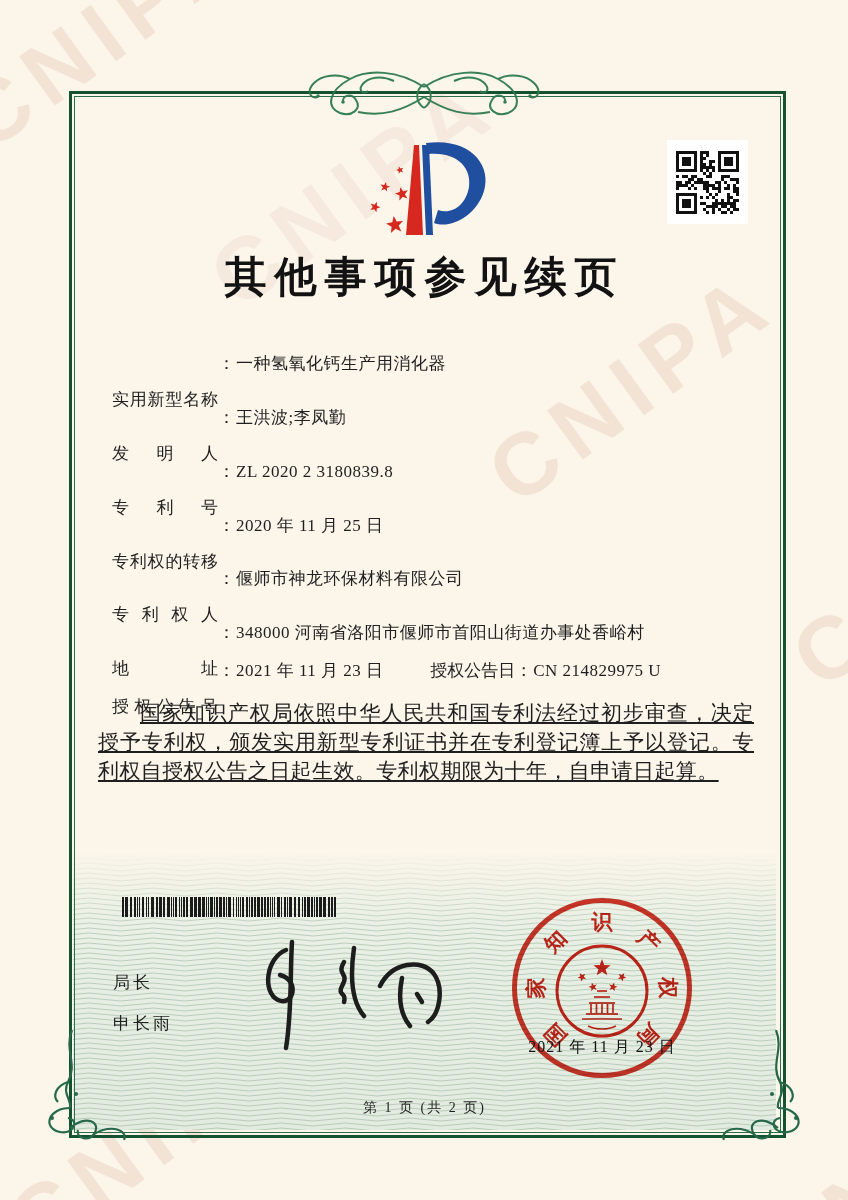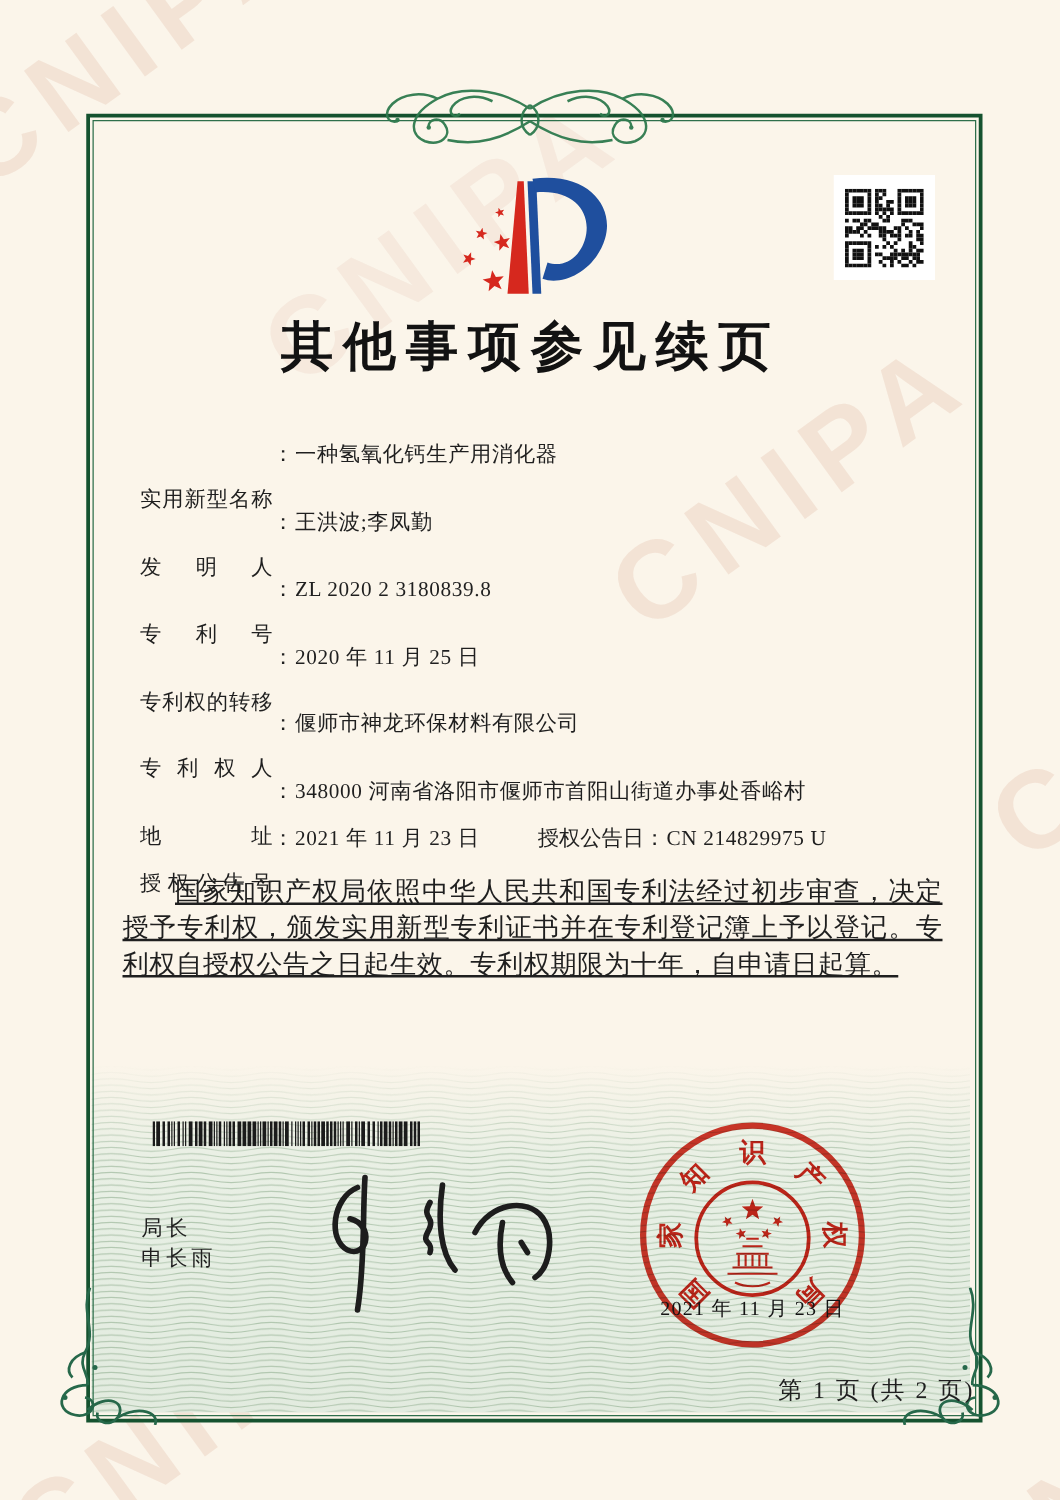--- a/index.html
+++ b/index.html
@@ -46,33 +46,33 @@
   .fvalue.w190{display:inline-block;width:190px;}
 
   .paras{position:absolute;left:98px;top:699px;width:656px;z-index:4;font-size:21px;
       line-height:29px;text-align:justify;letter-spacing:0.4px;text-decoration:underline;}
   .paras p{margin:0;text-indent:2em;}
 
   .barcode{position:absolute;left:122px;top:897px;width:218px;height:20px;z-index:4;display:flex;align-items:stretch;overflow:hidden;}
   .barcode i{background:#1b1b1b;flex:0 0 auto;}
 
   .director{position:absolute;left:113px;top:971px;z-index:4;font-size:17px;letter-spacing:3px;}
-  .director div{margin-bottom:1px;}
+  .director div{margin-bottom:18px;}
   .signature{position:absolute;left:252px;top:936px;width:210px;height:118px;z-index:5;}
 
   .seal{position:absolute;left:512px;top:898px;width:180px;height:180px;z-index:6;mix-blend-mode:multiply;}
   .seal-ring{position:absolute;inset:0;border:5px solid rgba(210,40,27,.93);border-radius:50%;}
   .seal-chars span{position:absolute;left:50%;top:50%;font-size:21px;font-weight:bold;color:#d0271c;
       font-family:"Liberation Serif","DejaVu Serif",serif;}
   .emblem{position:absolute;left:40px;top:40px;width:100px;height:100px;}
   .seal-date{position:absolute;left:512px;top:1037px;width:180px;z-index:7;text-align:center;
       font-size:16px;color:#141414;letter-spacing:1px;}
 
-  .page-info{position:absolute;left:69px;top:1099px;width:711px;z-index:4;text-align:right;
-      font-size:19px;letter-spacing:2px;}
+  .page-info{position:absolute;left:69px;top:1099px;width:711px;z-index:4;text-align:center;
+      font-size:14px;letter-spacing:2px;}
   .footer-note{position:absolute;left:50%;top:1146px;transform:translateX(-50%);z-index:4;
       background:#fffcf5;padding:7px 30px;font-size:15px;letter-spacing:3px;white-space:nowrap;}
 </style>
 </head>
 <body>
 
 <div class="page">
 
   <span class="wm" style="left:-60px;top:-18px;">CNIPA</span>
   <span class="wm wm2" style="left:190px;top:140px;">CNIPA</span>

